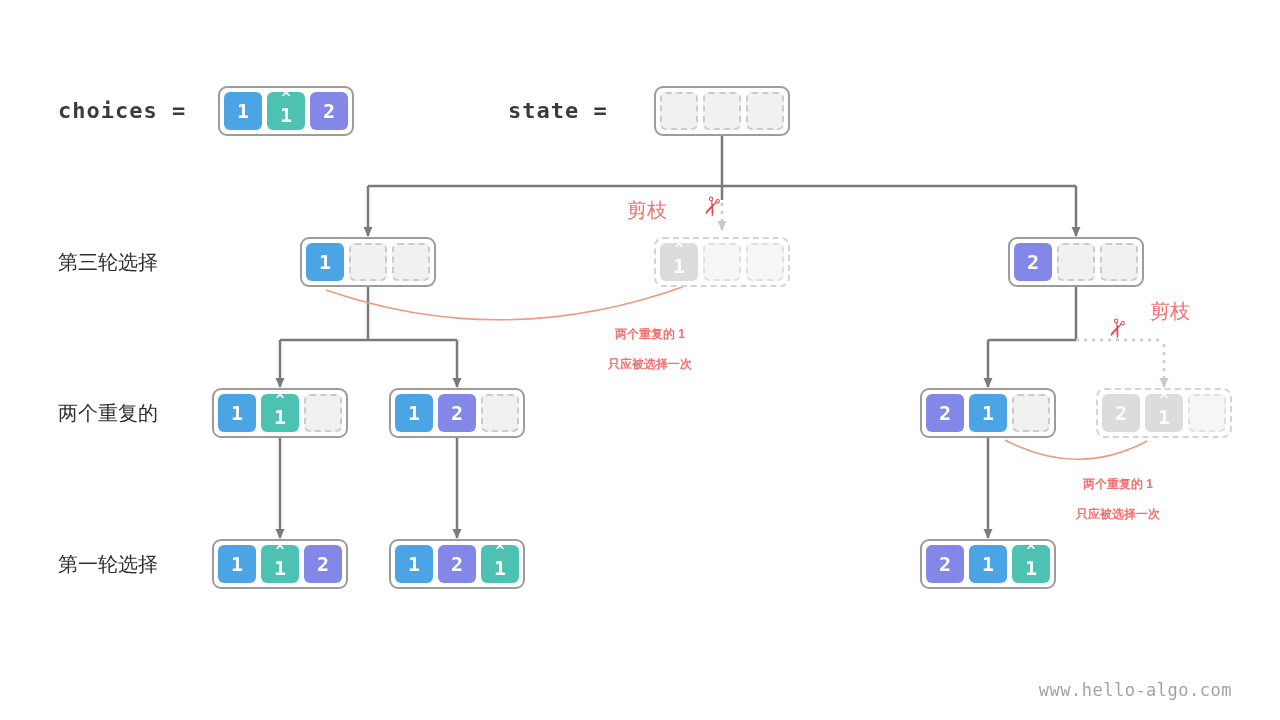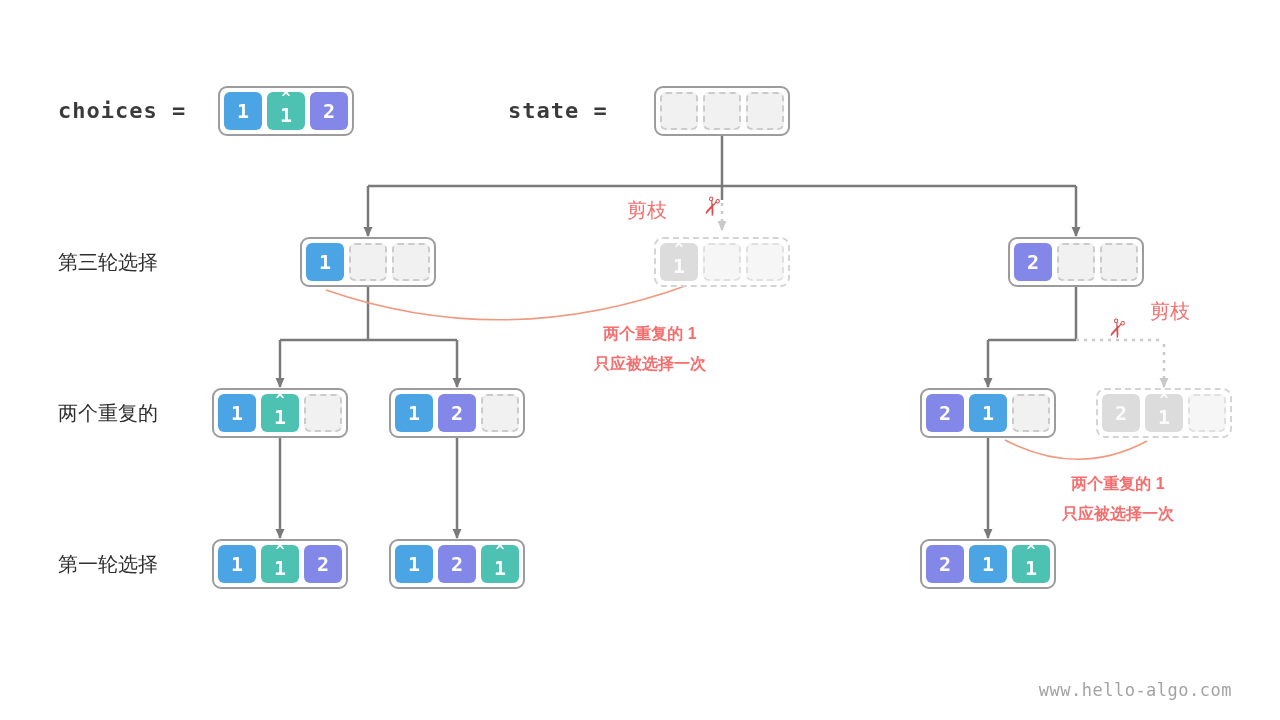--- a/index.html
+++ b/index.html
@@ -39,21 +39,21 @@
   .expr {
     position:absolute; z-index:2; font-family:"DejaVu Sans Mono", monospace;
     font-weight:bold; font-size:22px; line-height:26px; color:#3A3A3A;
     letter-spacing:1px;
   }
   .row-label { position:absolute; z-index:2; font-size:20px; line-height:24px; color:#2E2E2E; }
   .prune-label { position:absolute; z-index:3; font-size:20px; line-height:24px; font-weight:normal; color:var(--salmon); }
   .scissors { position:absolute; z-index:3; color:#DD4F4F; font-size:25px; line-height:1; }
   .note {
     position:absolute; z-index:3; color:var(--salmon); font-weight:bold;
-    font-size:16px; line-height:30px; text-align:center; white-space:nowrap;
+    font-size:12px; line-height:30px; text-align:center; white-space:nowrap;
   }
   .watermark {
     position:absolute; right:48px; top:680px; z-index:2;
     font-family:"DejaVu Sans Mono", monospace; font-size:17px; color:#A3A3A3;
     letter-spacing:0.5px;
   }
 </style>
 </head>
 <body>
 

